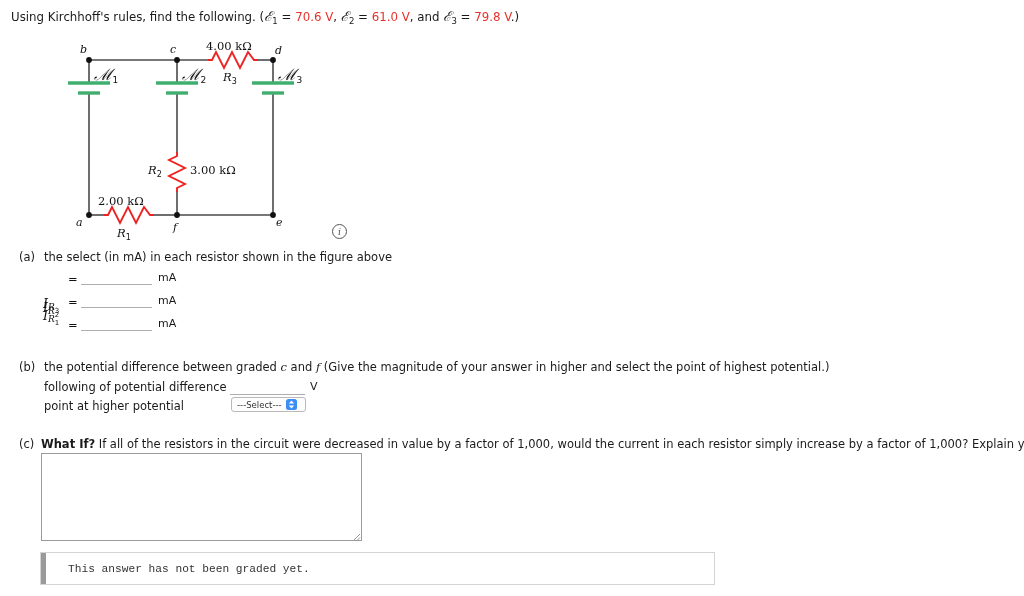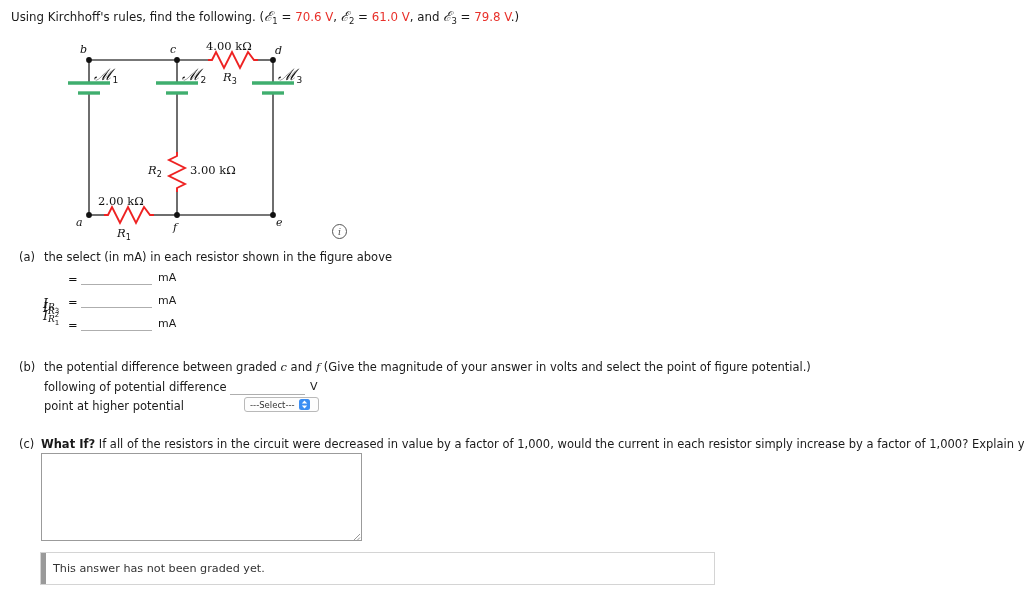--- a/index.html
+++ b/index.html
@@ -189,23 +189,24 @@
     display: flex;
     align-items: center;
   }
   .notice-bar {
     width: 5px;
     height: 100%;
     background: #9a9a9a;
     flex: 0 0 auto;
   }
   .notice-text {
-    padding-left: 7px;
+    padding-left: 22px;
     font-size: 11.2px;
     color: #333;
+    font-family: Liberation Mono, monospace;
   }
 </style>
 </head>
 <body>
 
 <div class="prompt">
   <span>Using Kirchhoff's rules, find the following. (</span><span class="emf">ℰ</span><span class="sub">1</span><span> = </span><span class="red">70.6 V</span><span>, </span><span class="emf">ℰ</span><span class="sub">2</span><span> = </span><span class="red">61.0 V</span><span>, and </span><span class="emf">ℰ</span><span class="sub">3</span><span> = </span><span class="red">79.8 V</span><span>.)</span>
 </div>
 
 <div class="figure">
@@ -320,28 +321,28 @@
 <div class="unit" style="left:158px; top:294px;">mA</div>
 
 <div class="varlabel" style="left:43px; top:296px;">
   I<span class="s1">R</span><span class="s2">3</span>
 </div>
 <div class="eqsign" style="left:68px; top:318px;">=</div>
 <input class="uinput" style="left: 81px; top: 316px; width: 71px;" value="">
 <div class="unit" style="left:158px; top:317px;">mA</div>
 
 <div class="qlabel" style="left:19px; top:360px;">(b)</div>
-<div class="qtext" style="left:44px; top:360px;"><span>the potential difference between graded </span><span class="ital">c</span><span> and </span><span class="ital">f</span><span> (Give the magnitude of your answer in volts and select the point of figure potential.)</span></div>
+<div class="qtext" style="left:44px; top:360px;"><span>the potential difference between graded </span><span class="ital">c</span><span> and </span><span class="ital">f</span><span> (Give the magnitude of your answer in higher and select the point of highest potential.)</span></div>
 
 <div class="qtext" style="left:44px; top:380px;">following of potential difference</div>
 <input class="uinput" style="left: 230px; top: 380px; width: 75px;" value="">
 <div class="unit" style="left:310px; top:380px;">V</div>
 
 <div class="qtext" style="left:44px; top:399px;text-align:center;">point at higher potential</div>
-<div class="selectbox" style="left:244px; top:397px; width:75px;">
+<div class="selectbox" style="left:231px; top:397px; width:75px;">
   <span class="stext">---Select---</span>
   <span class="sarrow">
     <svg width="7" height="9" viewBox="0 0 7 9" xmlns="http://www.w3.org/2000/svg">
       <polygon points="3.5,0.6 6.2,3.6 0.8,3.6" fill="#ffffff"></polygon>
       <polygon points="3.5,8.4 6.2,5.4 0.8,5.4" fill="#ffffff"></polygon>
     </svg>
   </span>
 </div>
 
 <div class="qlabel" style="left:19px; top:437px;">(c)</div>

